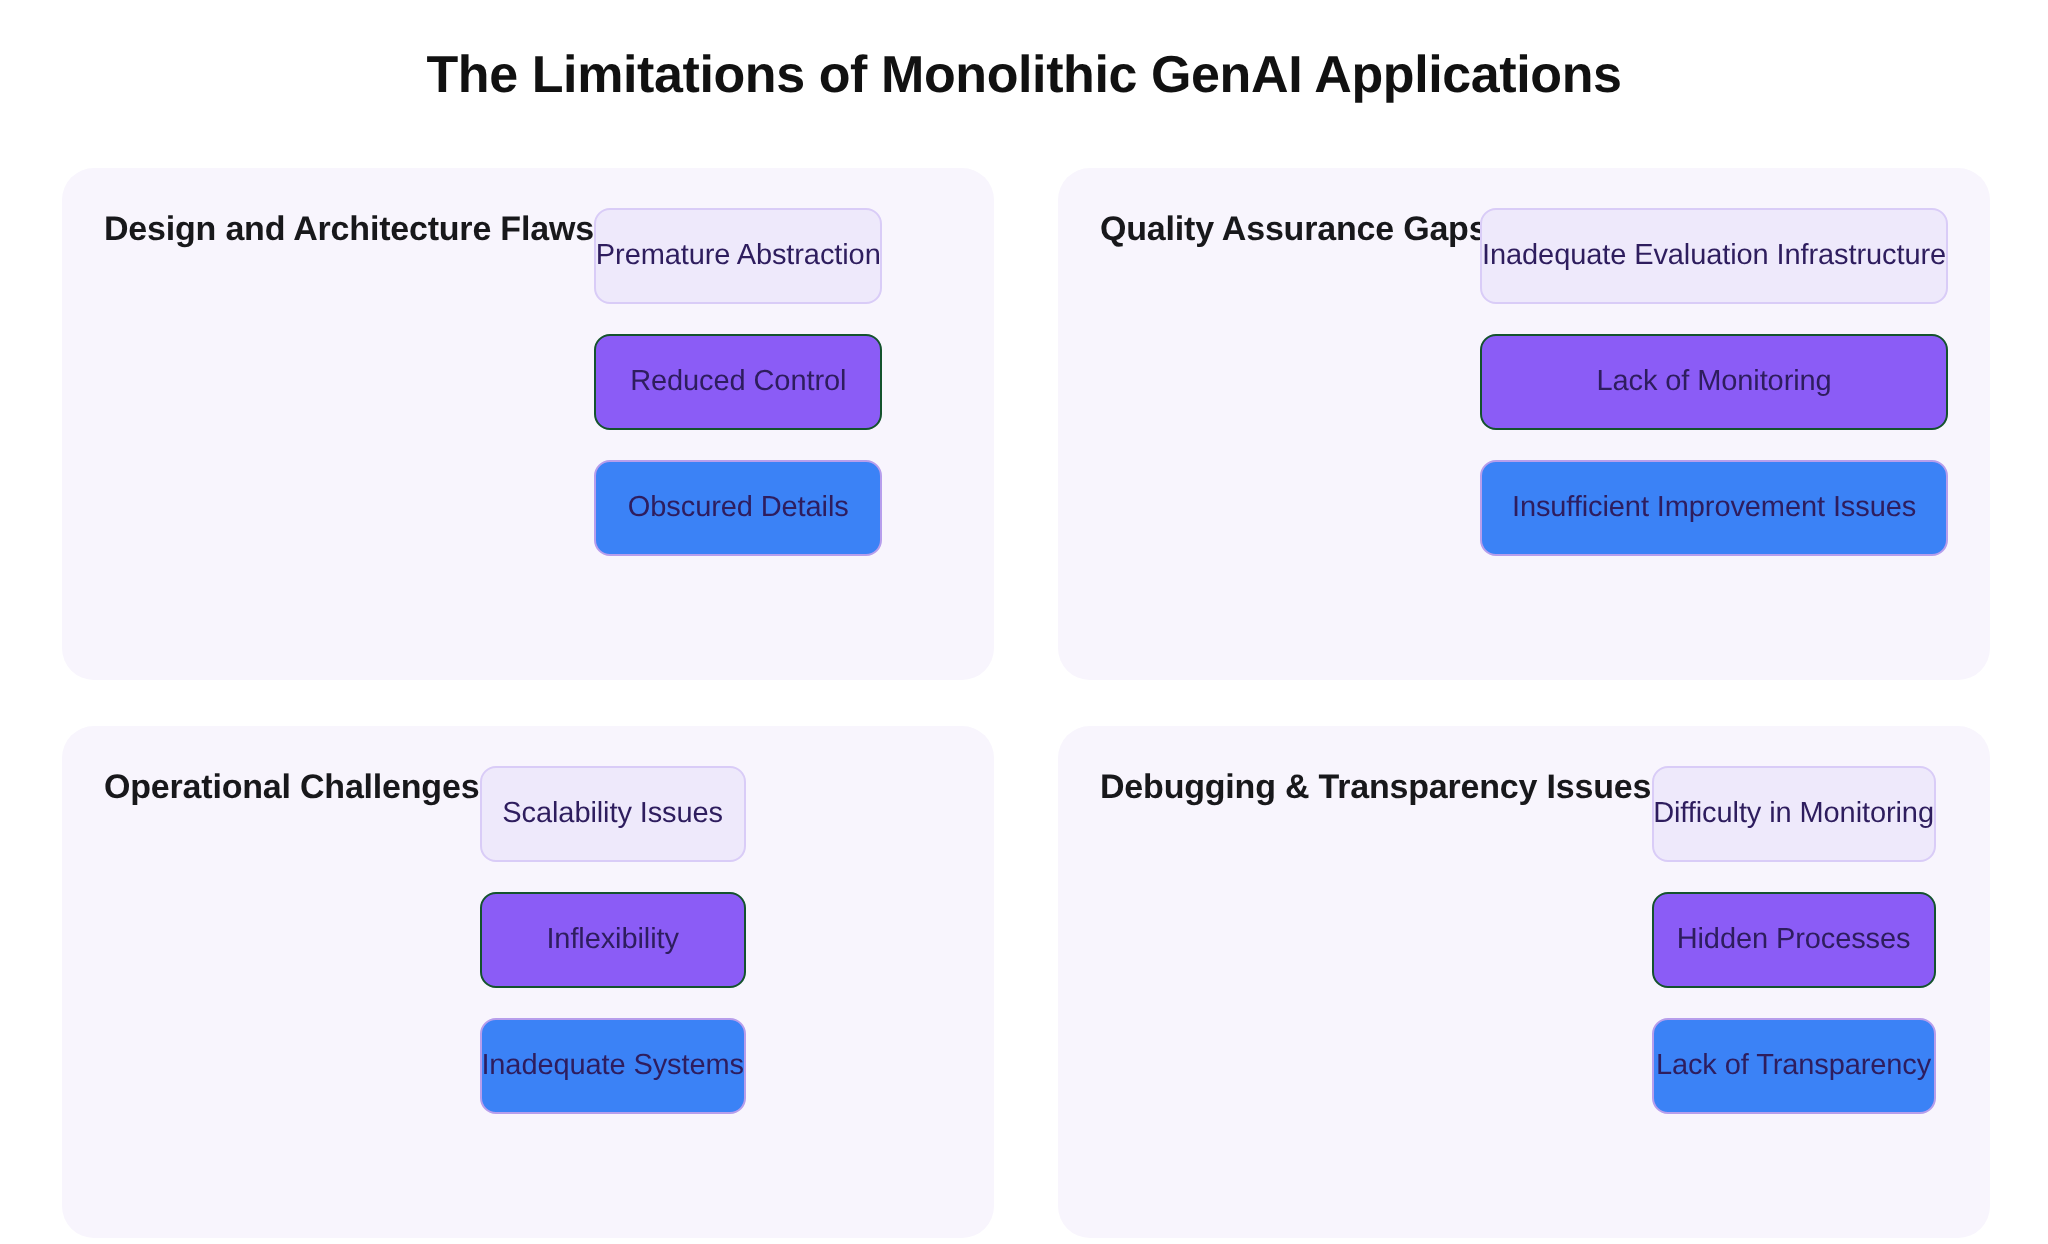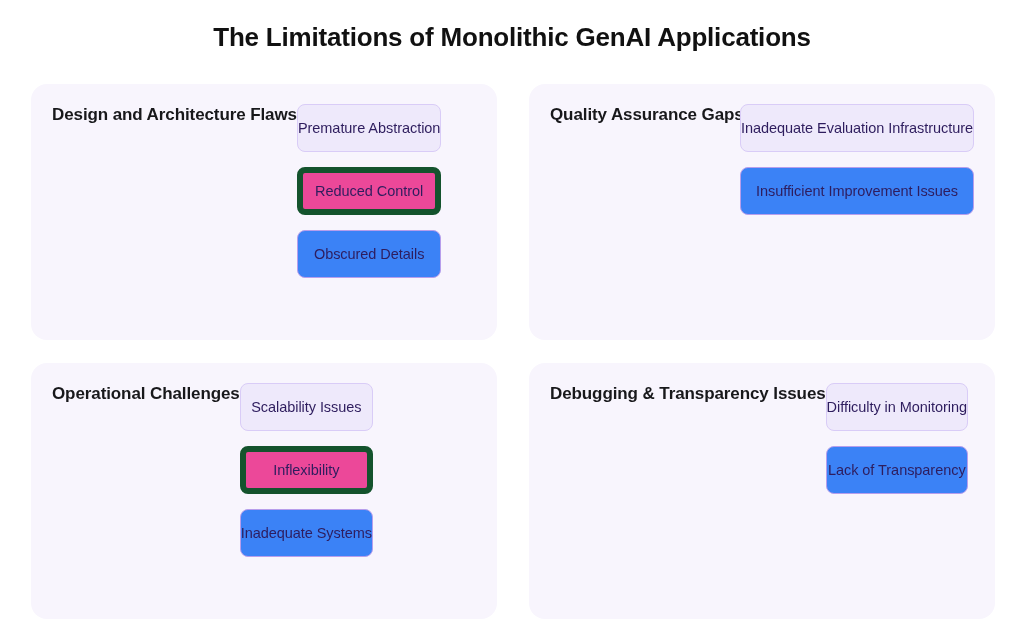--- a/index.html
+++ b/index.html
@@ -87,22 +87,22 @@
     letter-spacing: -0.05px;
     text-align: right;
     white-space: nowrap;
   }
 
   .item.tone-1 {
     background: #EEE9FB;
     border: 1px solid #D9CCF7;
   }
   .item.tone-2 {
-    background: #ec4899;
-    border: 6px solid #14532d;
+    background: #8b5cf6;
+    border: 1px solid #14532d;
   }
   .item.tone-3 {
     background: #3b82f6;
     border: 1px solid #B79EEC;
   }
 </style>
 </head>
 <body>
 
 <div class="infographic">
@@ -117,35 +117,37 @@
         <div class="item tone-1">Premature Abstraction</div>
         <div class="item tone-2">Reduced Control</div>
         <div class="item tone-3">Obscured Details</div>
       </div>
     </div>
 
     <div class="card">
       <div class="card-title">Quality Assurance Gaps</div>
       <div class="item-list">
         <div class="item tone-1">Inadequate Evaluation Infrastructure</div>
+        <div class="item tone-2">Lack of Monitoring</div>
         <div class="item tone-3">Insufficient Improvement Issues</div>
       </div>
     </div>
 
     <div class="card">
       <div class="card-title">Operational Challenges</div>
       <div class="item-list">
         <div class="item tone-1">Scalability Issues</div>
         <div class="item tone-2">Inflexibility</div>
         <div class="item tone-3">Inadequate Systems</div>
       </div>
     </div>
 
     <div class="card">
       <div class="card-title">Debugging &amp; Transparency Issues</div>
       <div class="item-list">
         <div class="item tone-1">Difficulty in Monitoring</div>
+        <div class="item tone-2">Hidden Processes</div>
         <div class="item tone-3">Lack of Transparency</div>
       </div>
     </div>
 
   </div>
 </div>
 
 </body></html>

